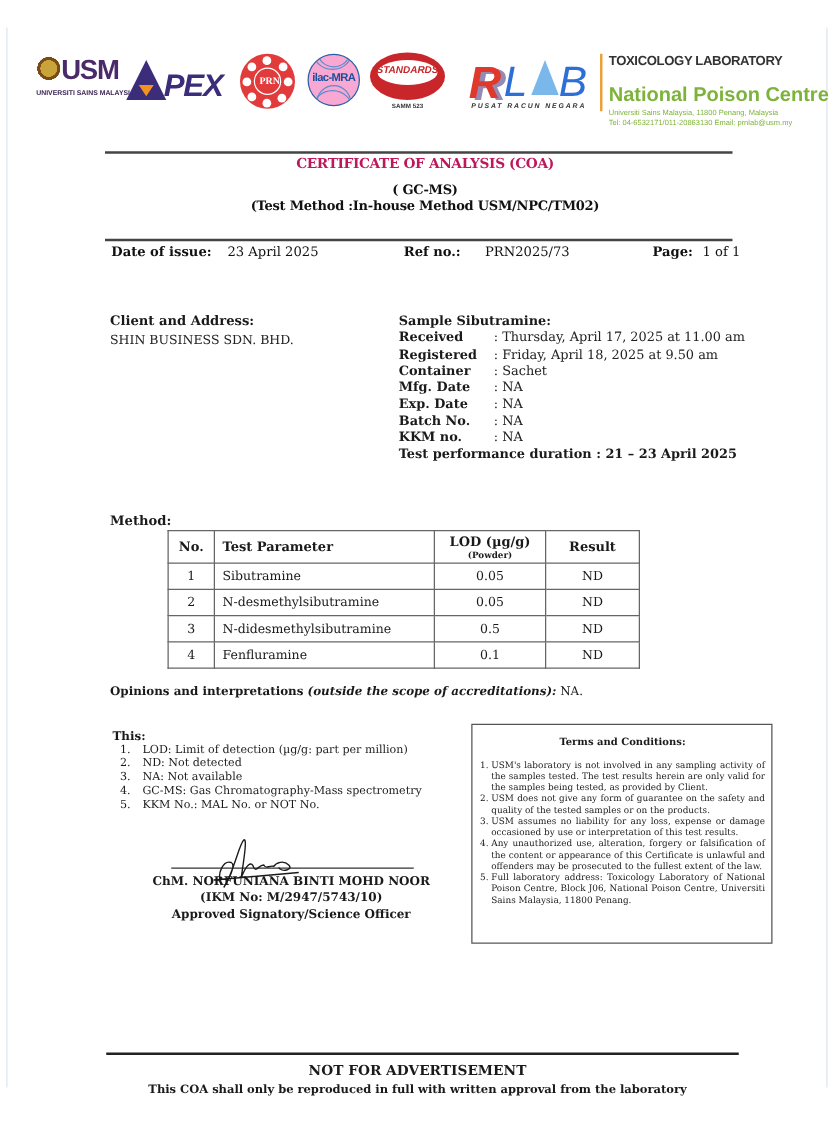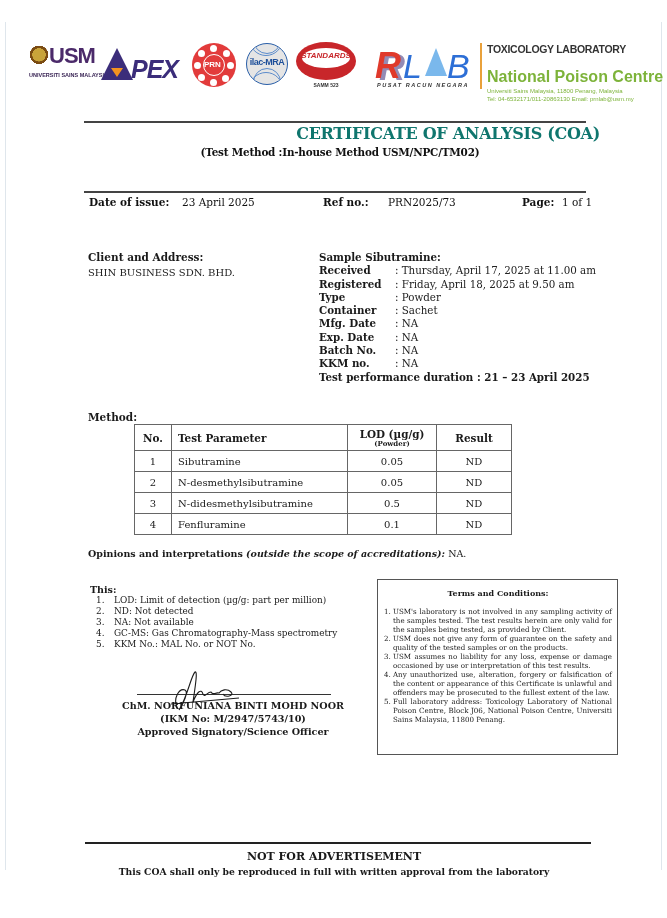--- a/index.html
+++ b/index.html
@@ -12,24 +12,24 @@
   .usm-crest { position:absolute; left:0; top:0; width:20px; height:24px; background:radial-gradient(circle at 50% 45%, #c9a43a 0 40%, #7a4b12 41% 55%, transparent 56%); }
   .usm-text { position:absolute; left:20px; top:0; font-family:"Liberation Sans", sans-serif; font-weight:bold; font-size:22px; color:#4b2a6a; letter-spacing:-1px; line-height:24px; }
   .usm-sub { position:absolute; left:0; top:28px; font-family:"Liberation Sans", sans-serif; font-size:5.5px; font-weight:bold; color:#3a2555; white-space:nowrap; }
 
   .logo-apex { left:101px; top:48px; width:80px; height:36px; }
   .apex-tri { position:absolute; left:0; top:0; width:0; height:0; border-left:16px solid transparent; border-right:16px solid transparent; border-bottom:32px solid #3b2d7a; }
   .apex-tri-o { position:absolute; left:10px; top:20px; width:0; height:0; border-left:6px solid transparent; border-right:6px solid transparent; border-top:9px solid #f29220; }
   .apex-text { position:absolute; left:30px; top:8px; font-family:"Liberation Sans", sans-serif; font-weight:bold; font-style:italic; font-size:25px; color:#3b2d7a; letter-spacing:-1px; line-height:26px; }
 
   .logo-prn { left:192px; top:43px; width:44px; height:44px; border-radius:50%; background:#e23b3b; }
-  .prn-inner { position:absolute; left:11px; top:11px; width:22px; height:22px; border-radius:50%; border:1.5px solid #fff; box-sizing:border-box; color:#fff; font-family:Liberation Sans, sans-serif; font-size:8px; font-weight:bold; line-height:19px; text-align:left; }
+  .prn-inner { position:absolute; left:11px; top:11px; width:22px; height:22px; border-radius:50%; border:1.5px solid #fff; box-sizing:border-box; color:#fff; font-family:Liberation Serif, serif; font-size:8px; font-weight:bold; line-height:19px; text-align:right; }
   .prn-dot { position:absolute; width:7px; height:7px; border-radius:50%; background:#fff; }
 
-  .logo-ilac { left:246px; top:43px; width:42px; height:42px; border-radius:50%; background:#e5e5e5; border:1.5px solid #2a5fa8; box-sizing:border-box; overflow:hidden; }
+  .logo-ilac { left:246px; top:43px; width:42px; height:42px; border-radius:50%; background:#f9a8d4; border:1.5px solid #2a5fa8; box-sizing:border-box; overflow:hidden; }
   .ilac-text { position:absolute; left:0; top:13px; width:100%; text-align:center; font-family:"Liberation Sans",sans-serif; font-size:9px; font-weight:bold; color:#1d4f9a; letter-spacing:-0.5px; }
   .ilac-arc { position:absolute; left:6px; width:28px; height:28px; border-radius:50%; border:1px solid #5b8bcb; box-sizing:border-box; }
 
   .logo-std { left:296px; top:42px; width:60px; height:48px; }
   .std-oval { position:absolute; left:0; top:0; width:60px; height:38px; border-radius:50%; background:#c8262a; }
   .std-inner { position:absolute; left:6px; top:6px; width:48px; height:20px; border-radius:50%; background:#fff; }
   .std-label { position:absolute; left:0; top:9px; width:60px; text-align:center; font-family:"Liberation Sans",sans-serif; font-size:8px; font-weight:bold; font-style:italic; color:#c8262a; }
   .std-sub { position:absolute; left:0; top:40px; width:60px; text-align:center; font-family:"Liberation Sans",sans-serif; font-size:5px; font-weight:bold; color:#333; }
 
   .logo-rlab { left:375px; top:42px; width:95px; height:48px; }
@@ -42,21 +42,21 @@
 
   .lab-divider { left:480px; top:43px; width:2px; height:46px; background:#e9a13b; }
   .lab-info { left:487px; top:44px; width:180px; font-family:"Liberation Sans",sans-serif; line-height:1; }
   .lab-title { font-size:10.5px; font-weight:bold; color:#333; letter-spacing:-0.3px; white-space:nowrap; }
   .lab-name { font-size:16px; font-weight:bold; color:#7db33a; margin-top:14px; white-space:nowrap; }
   .lab-addr { font-size:6px; color:#7db33a; margin-top:3px; white-space:nowrap; }
   .lab-tel { font-size:6px; color:#7db33a; margin-top:2px; white-space:nowrap; }
 
   .rule { position:absolute; background:#444; height:1.5px; }
 
-  .title { left:80px; top:124px; width:520px; text-align:right; font-family:"DejaVu Serif",serif; font-weight:bold; font-size:16px; color:#0f766e; letter-spacing:-0.3px; }
+  .title { left:80px; top:124px; width:520px; text-align:center; font-family:"DejaVu Serif",serif; font-weight:bold; font-size:11px; color:#be185d; letter-spacing:-0.3px; }
   .subtitle { left:80px; top:146px; width:520px; text-align:center; font-family:"DejaVu Serif",serif; font-weight:bold; font-size:10.4px; line-height:13px; color:#111; letter-spacing:-0.2px; }
 
   .meta { top:196px; font-family:"DejaVu Serif",serif; font-size:10.5px; color:#111; white-space:nowrap; }
   .meta b { font-weight:bold; }
   .client-head { left:88px; top:251px; font-size:10.5px; font-weight:bold; }
   .client-name { left:88px; top:267px; font-size:10px; color:#222; }
 
   .sample { left:319px; top:251px; font-size:10.3px; line-height:13.3px; }
   .sample-head { font-weight:bold; }
   .srow { display:flex; white-space:nowrap; }
@@ -155,20 +155,21 @@
 <div class="abs lab-info">
   <div class="lab-title">TOXICOLOGY LABORATORY</div>
   <div class="lab-name">National Poison Centre of Malaysia</div>
   <div class="lab-addr">Universiti Sains Malaysia, 11800 Penang, Malaysia</div>
   <div class="lab-tel">Tel: 04-6532171/011-20863130    Email: prnlab@usm.my</div>
 </div>
 
 <div class="rule" style="left:84px;top:121px;width:502px;"></div>
 <div class="abs title">CERTIFICATE OF ANALYSIS (COA)</div>
 <div class="abs subtitle">
+  <div>( GC-MS)</div>
   <div>(Test Method :In-house Method USM/NPC/TM02)</div>
 </div>
 <div class="rule" style="left:84px;top:191px;width:502px;"></div>
 
 <div class="abs meta" style="left:89px;">
   <b>Date of  issue:</b>
 </div>
 <div class="abs meta" style="left:182px;">23 April 2025</div>
 <div class="abs meta" style="left:323px;">
   <b>Ref no.:</b>
@@ -184,24 +185,20 @@
 
 <div class="abs sample">
   <div class="sample-head">Sample Sibutramine:</div>
   <div class="srow">
       <span class="k">Received</span>
       <span class="v">: Thursday, April 17, 2025 at 11.00 am</span>
     </div>
   <div class="srow">
       <span class="k">Registered</span>
       <span class="v">: Friday, April 18, 2025 at 9.50 am</span>
-    </div>
-  <div class="srow">
-      <span class="k">Type</span>
-      <span class="v">: Powder</span>
     </div>
   <div class="srow">
       <span class="k">Container</span>
       <span class="v">: Sachet</span>
     </div>
   <div class="srow">
       <span class="k">Mfg. Date</span>
       <span class="v">: NA</span>
     </div>
   <div class="srow">

